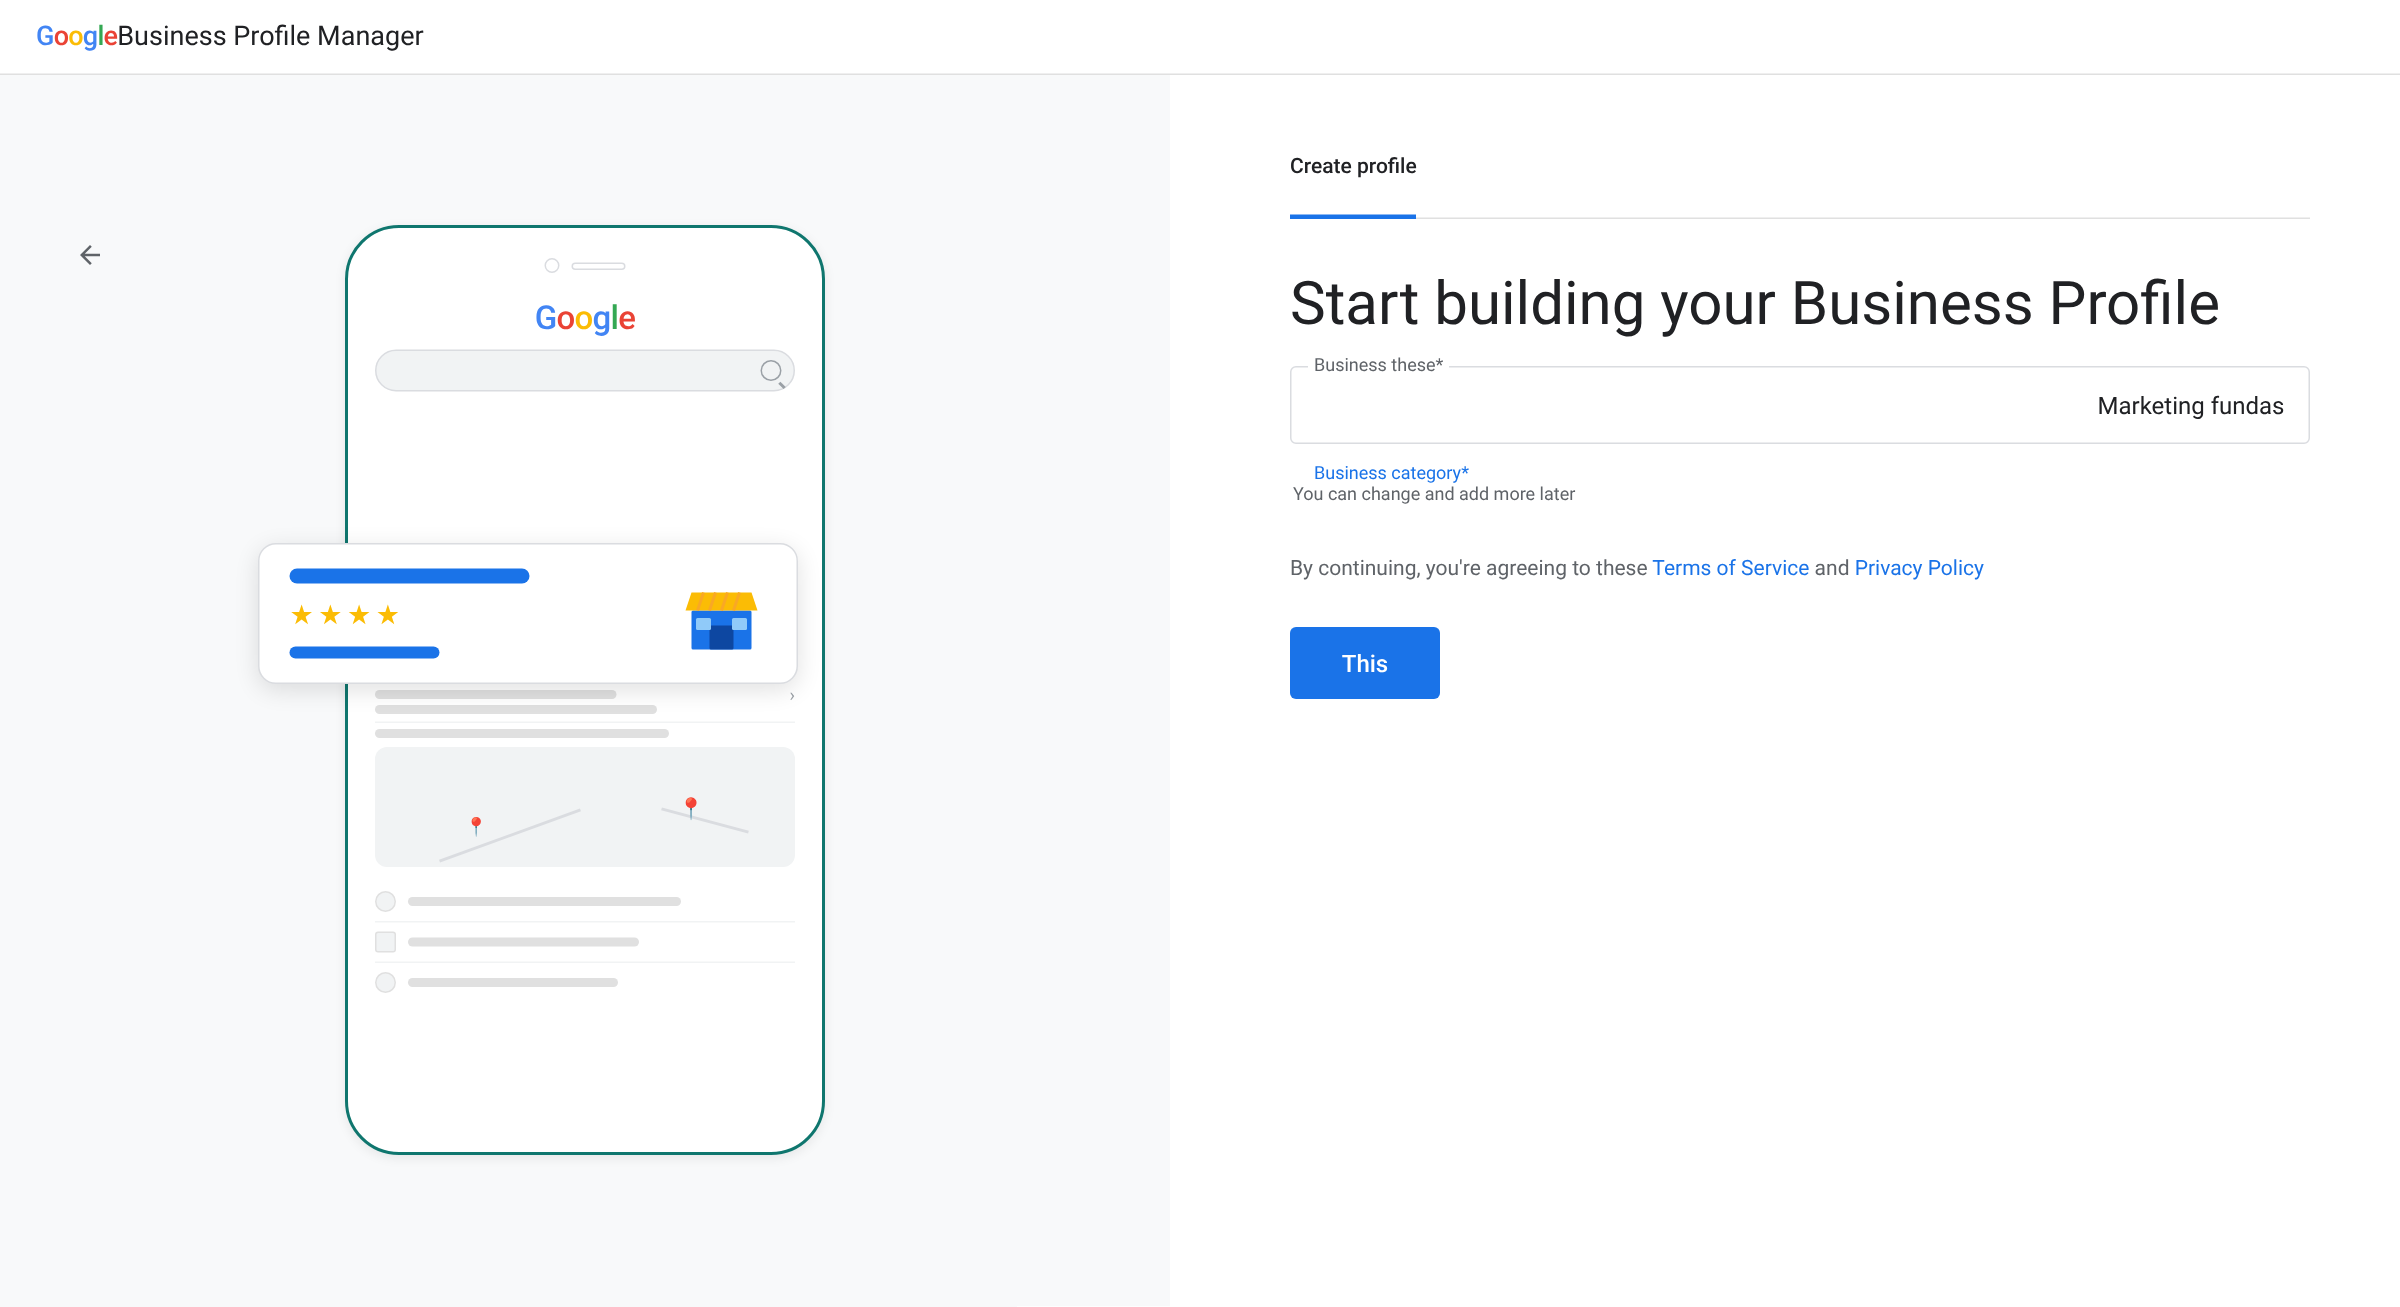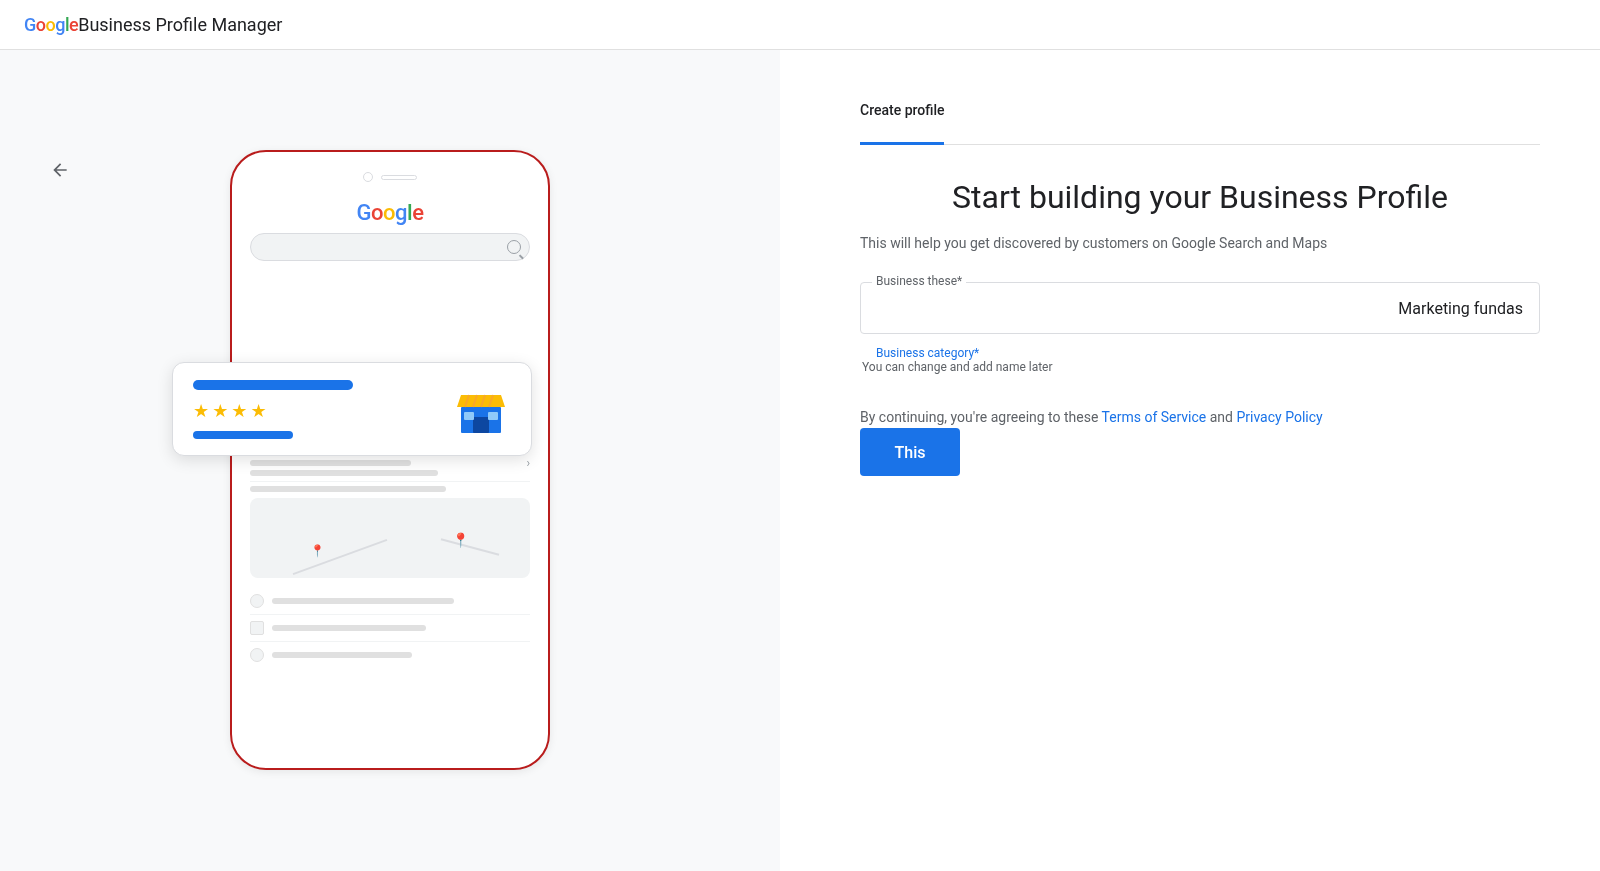--- a/index.html
+++ b/index.html
@@ -72,21 +72,21 @@
       border-radius: 50%;
       background: transparent;
       border: none;
     }
 
     
     .phone-mockup {
       width: 320px;
       background: #fff;
       border-radius: 36px;
-      border: 2px solid #b91c1c;
+      border: 2px solid #0f766e;
       padding: 20px 10px 10px 10px;
       position: relative;
       margin-top: 20px;
       box-shadow: 0 2px 8px rgba(0,0,0,0.08);
       min-height: 620px;
     }
     .phone-top-bar {
       display: flex;
       align-items: center;
       justify-content: center;
@@ -317,26 +317,25 @@
       display: inline-block;
     }
     .tab-underline-full {
       width: 100%;
       height: 1px;
       background: #e0e0e0;
       margin-top: -1px;
     }
 
     .page-heading {
-      font-size: 32px;
+      font-size: 40px;
       font-weight: 400;
       color: #202124;
       margin-bottom: 16px;
       line-height: 1.25;
-      text-align: center;
     }
 
     .page-subtext {
       font-size: 14px;
       color: #5f6368;
       margin-bottom: 28px;
       line-height: 1.5;
     }
 
     
@@ -379,20 +378,21 @@
       color: #5f6368;
       margin-top: 6px;
       padding-left: 2px;
     }
 
     
     .terms-text {
       font-size: 14px;
       color: #5f6368;
       margin-top: 12px;
+      margin-bottom: 28px;
       line-height: 1.6;
       max-width: 500px;
     }
     .terms-link {
       color: #1a73e8;
       text-decoration: none;
     }
 
     
     .next-btn {
@@ -546,30 +546,29 @@
   </div>
 
   <div class="right-panel">
 
     <div class="tab-bar">
       <span class="tab-label">Create profile</span>
       <div class="tab-underline-full"></div>
     </div>
 
     <h1 class="page-heading">Start building your Business Profile</h1>
-    <p class="page-subtext">This will help you get discovered by customers on Google Search and Maps</p>
 
     <div class="form-field">
       <label class="field-label">Business these*</label>
       <input class="text-input" type="text" value="Marketing fundas" style="">
     </div>
 
     <div class="form-field">
       <label class="field-label active">Business category*</label>
-      <div class="field-hint">You can change and add name later</div>
+      <div class="field-hint">You can change and add more later</div>
     </div>
 
     <p class="terms-text">
       <span>By continuing, you're agreeing to these </span><a class="terms-link" href="#">Terms of Service</a><span> and </span><a class="terms-link" href="#">Privacy Policy</a>
     </p>
 
     <button class="next-btn">This</button>
   </div>
 </div>
 

